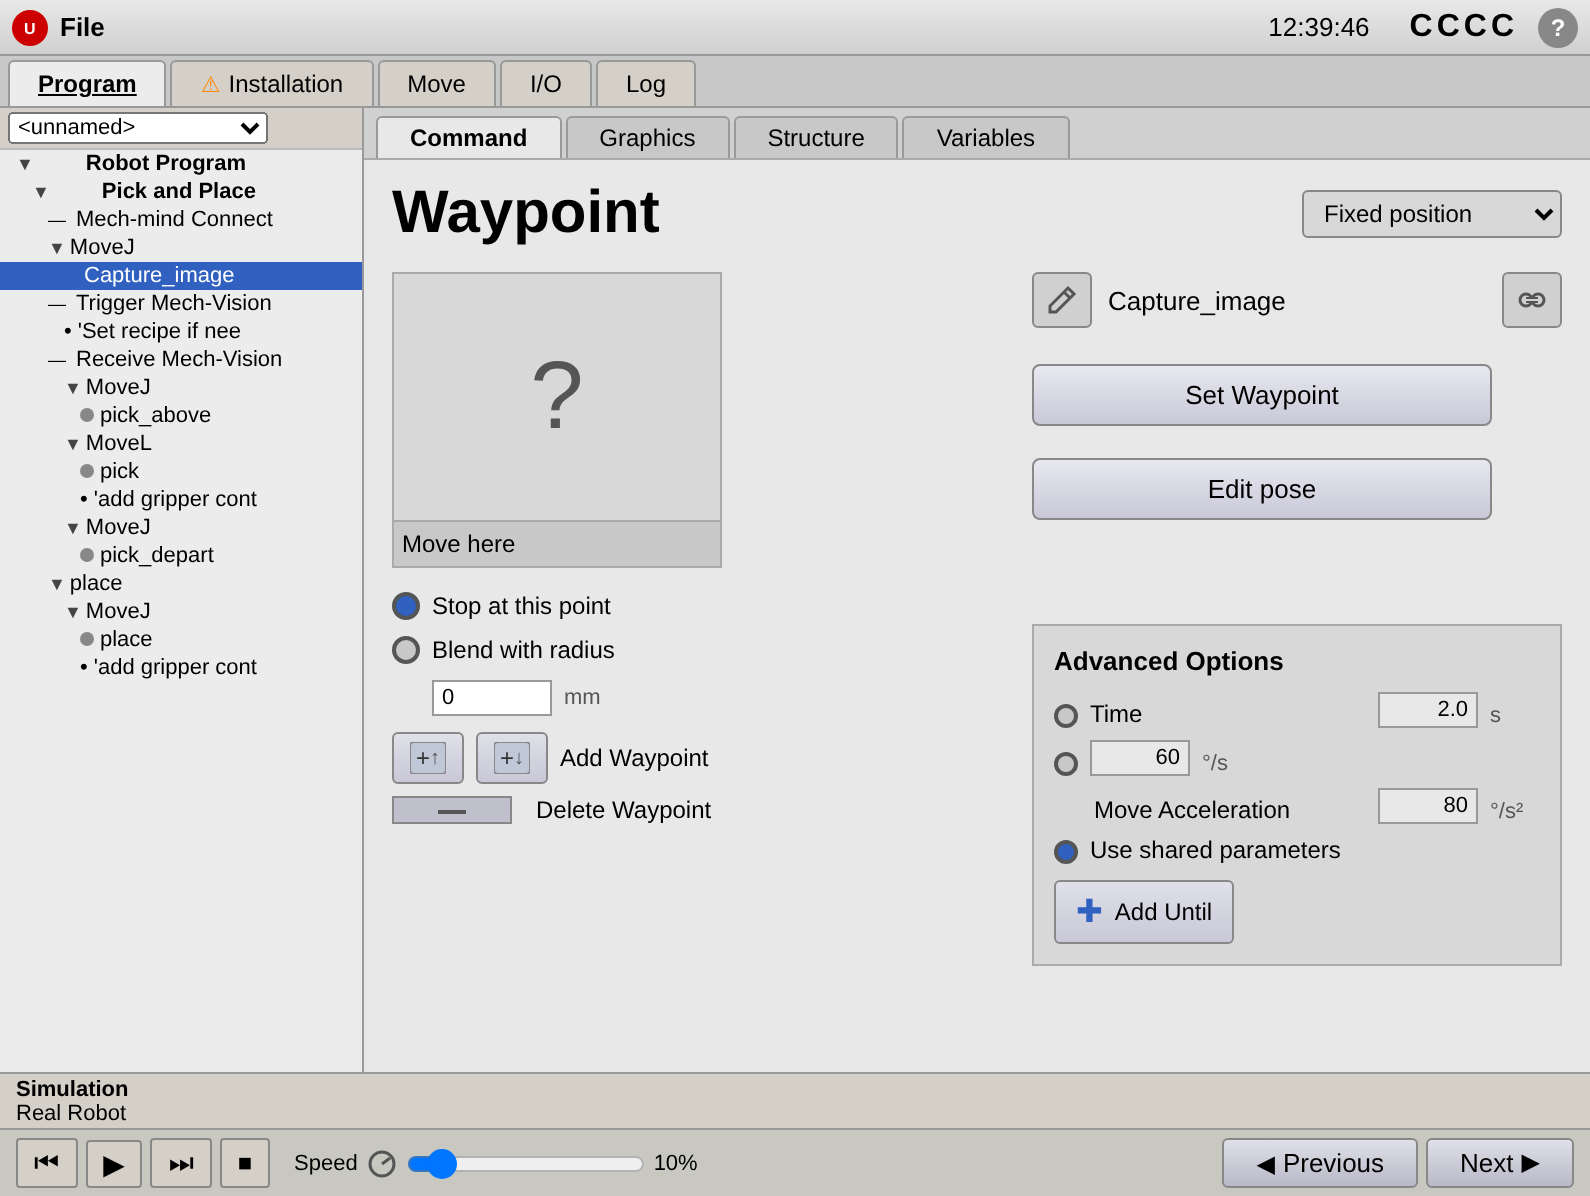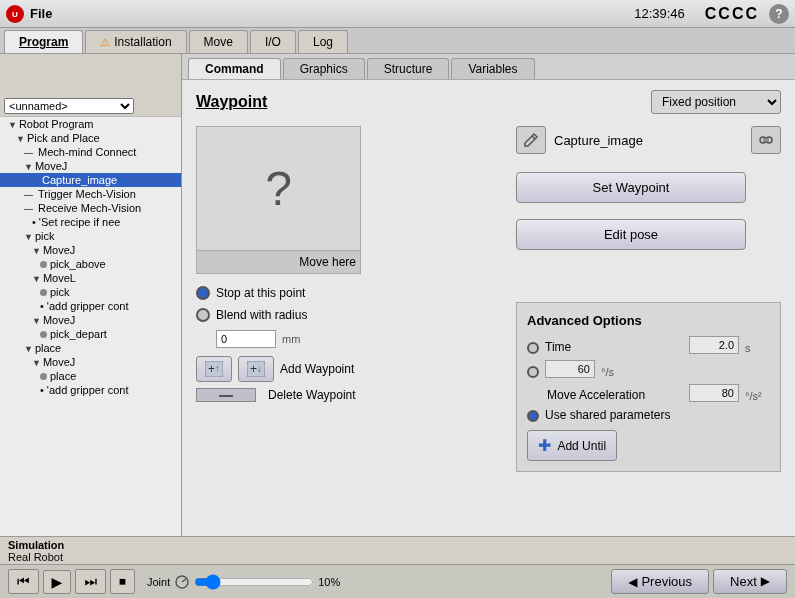--- a/index.html
+++ b/index.html
@@ -18,59 +18,59 @@
     .top-tab { padding: 2px 14px; background: #d4d0c8; border: 1px solid #999; border-bottom: none; border-radius: 3px 3px 0 0; cursor: pointer; font-size: 12px; display: flex; align-items: center; gap: 4px; }
     .top-tab.active { background: #ececec; font-weight: bold; text-decoration: underline; }
     .top-tab .warning-icon { color: #f80; font-size: 11px; }
 
     
     #main { display: flex; height: calc(598px - 28px - 26px - 34px - 28px); }
 
     
     #left-panel { width: 182px; background: #ececec; border-right: 1px solid #999; overflow-y: auto; font-size: 11px; }
     #left-panel .toolbar { display: flex; align-items: center; padding: 2px 4px; background: #d4d0c8; border-bottom: 1px solid #bbb; gap: 2px; }
-    #left-panel .toolbar select { font-size: 11px; width: 130px; margin-top: 42px; }
+    #left-panel .toolbar select { font-size: 11px; width: 130px; }
     .tree-item { padding: 1px 4px; cursor: pointer; white-space: nowrap; overflow: hidden; }
     .tree-item.selected { background: #3060c0; color: white; }
     .indent1 { padding-left: 8px; }
     .indent2 { padding-left: 16px; }
     .indent3 { padding-left: 24px; }
     .indent4 { padding-left: 32px; }
     .indent5 { padding-left: 40px; }
     .tri { font-size: 9px; margin-right: 2px; color: #444; }
     .dot { width: 7px; height: 7px; border-radius: 50%; background: #888; display: inline-block; margin-right: 3px; }
     .dot-blue { background: #3060c0; }
-    .bold { font-weight: normal; }
+    .bold { font-weight: bold; margin-left: 24px; }
 
     
     #right-panel { flex: 1; display: flex; flex-direction: column; background: #bef264; }
 
     
     #inner-tabs { display: flex; padding: 4px 6px 0; background: #d0d0d0; border-bottom: 1px solid #aaa; }
     .inner-tab { padding: 3px 16px; background: #c8c8c8; border: 1px solid #999; border-bottom: none; border-radius: 3px 3px 0 0; cursor: pointer; font-size: 12px; margin-right: 2px; }
     .inner-tab.active { background: #e8e8e8; font-weight: bold; }
 
     
     #content { flex: 1; background: #e8e8e8; padding: 10px 14px; overflow-y: auto; }
 
     
     .waypoint-header { display: flex; align-items: center; margin-bottom: 12px; }
-    .waypoint-title { font-size: 16px; font-weight: bold; flex: 1; text-decoration: underline; }
+    .waypoint-title { font-size: 30px; font-weight: bold; flex: 1; }
     .dropdown-select { padding: 3px 6px; font-size: 12px; background: #d8d8d8; border: 1px solid #888; border-radius: 3px; min-width: 130px; }
 
     
     .main-row { display: flex; gap: 12px; }
 
     
     .left-sub { flex: 1; }
 
     
     .preview-box { width: 165px; height: 125px; background: #d8d8d8; border: 1px solid #aaa; display: flex; flex-direction: column; align-items: center; justify-content: center; margin-bottom: 0; }
     .preview-question { font-size: 48px; color: #555; }
-    .move-here-btn { width: 165px; background: #c8c8c8; border: 1px solid #aaa; border-top: none; text-align: right; padding: 4px; font-size: 12px; cursor: pointer; }
+    .move-here-btn { width: 165px; background: #c8c8c8; border: 1px solid #aaa; border-top: none; text-align: left; padding: 4px; font-size: 12px; cursor: pointer; }
 
     
     .capture-row { display: flex; align-items: center; margin-bottom: 10px; gap: 8px; }
     .pencil-btn { width: 30px; height: 28px; background: #d0d0d0; border: 1px solid #888; cursor: pointer; display: flex; align-items: center; justify-content: center; border-radius: 3px; }
     .capture-name { font-size: 13px; flex: 1; }
     .link-btn { width: 30px; height: 28px; background: #d0d0d0; border: 1px solid #888; cursor: pointer; display: flex; align-items: center; justify-content: center; border-radius: 3px; }
 
     
     .action-btn { width: 230px; padding: 7px; background: linear-gradient(to bottom, #e8e8f0, #c8c8d8); border: 1px solid #888; border-radius: 4px; font-size: 13px; cursor: pointer; text-align: center; margin-bottom: 8px; }
 
@@ -174,28 +174,25 @@
     </div>
     <div class="tree-item indent3">
       <span class="tri">▼</span><span>MoveJ</span>
     </div>
     <div class="tree-item indent4 selected">
       <span class="dot dot-blue"></span><span>Capture_image</span>
     </div>
     <div class="tree-item indent3">
       <span style="margin-right:5px;font-size:9px;">—</span><span>Trigger Mech-Vision</span>
     </div>
+    <div class="tree-item indent4">
+      <span style="margin-right:3px;">•</span><span>'Set recipe if nee</span>
+    </div>
     <div class="tree-item indent3">
       <span style="margin-right:5px;font-size:9px;">—</span><span>Receive Mech-Vision</span>
-    </div>
-    <div class="tree-item indent4">
-      <span style="margin-right:3px;">•</span><span>'Set recipe if nee</span>
-    </div>
-    <div class="tree-item indent3">
-      <span class="tri">▼</span><span>pick</span>
     </div>
     <div class="tree-item indent4">
       <span class="tri">▼</span><span>MoveJ</span>
     </div>
     <div class="tree-item indent5">
       <span class="dot"></span><span>pick_above</span>
     </div>
     <div class="tree-item indent4">
       <span class="tri">▼</span><span>MoveL</span>
     </div>
@@ -373,21 +370,21 @@
     <span class="sim-label active">Simulation</span>
     <span class="sim-label">Real Robot</span>
   </div>
 </div>
 
 <div id="transport">
   <button class="transport-btn">⏮</button>
   <button class="transport-btn">▶</button>
   <button class="transport-btn">⏭</button>
   <button class="transport-btn">⏹</button>
-  <span class="speed-label">Joint</span>
+  <span class="speed-label">Speed</span>
   <svg width="16" height="16" viewBox="0 0 16 16">
     <circle cx="8" cy="8" r="6" fill="none" stroke="#555" stroke-width="1.5"></circle>
     <line x1="8" y1="8" x2="12" y2="5" stroke="#555" stroke-width="1.5"></line>
   </svg>
   <input type="range" min="0" max="100" value="10" class="speed-slider" style="">
   <span class="speed-pct">10%</span>
   <div class="spacer"></div>
   <button class="prev-btn">
     <span class="arrow-left">◀</span>
     <span>Previous</span>

